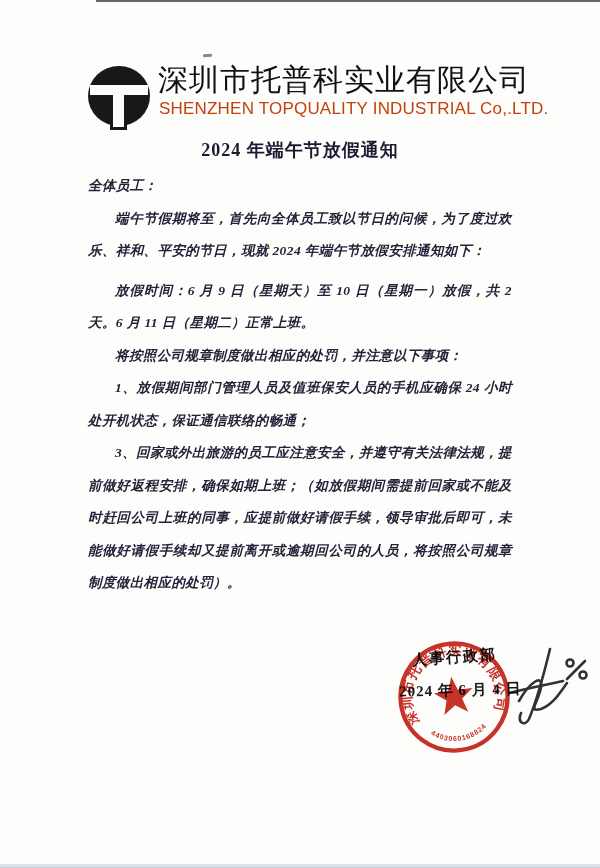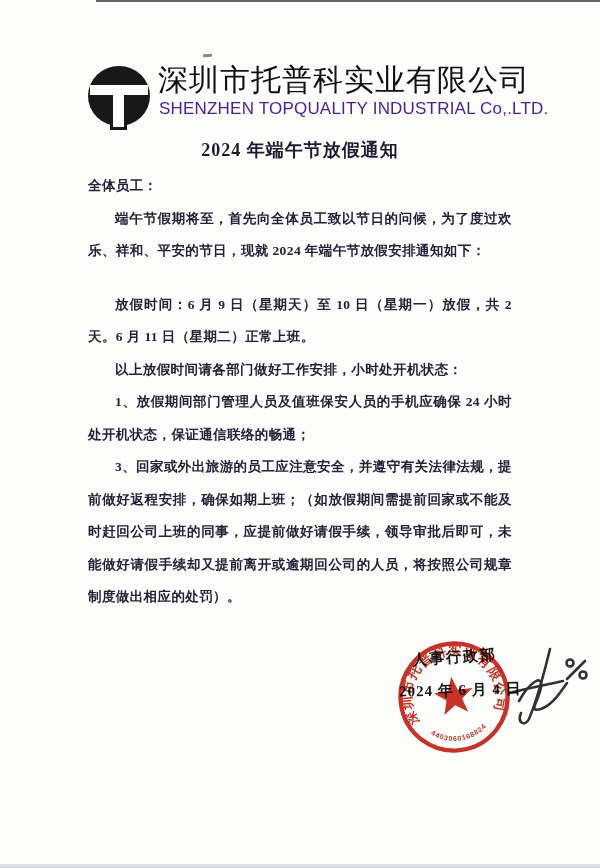--- a/index.html
+++ b/index.html
@@ -22,36 +22,36 @@
   .logo-circle { position:absolute; left:2px; top:0; width:62px; height:60px; border-radius:50%; background:#181818; }
   .logo-bar { position:absolute; left:4px; top:19px; width:58px; height:10px; background:#fdfdfc; }
   .logo-stem { position:absolute; left:27px; top:27px; width:11px; height:28px; background:#fdfdfc; }
   .logo-tab { position:absolute; left:24px; top:52px; width:17px; height:12px; background:#fdfdfc; border:3px solid #181818; border-top:none; }
   .company-cn {
     margin-left:72px; font-size:30px; line-height:36px; letter-spacing:1px;
     color:#101016; font-weight:500; white-space:nowrap;
   }
   .company-en {
     margin-left:73px; font-family:"Liberation Sans", sans-serif;
-    font-size:17px; line-height:22px; letter-spacing:.2px; color:#4c1d95; white-space:nowrap;text-align:center;
+    font-size:17px; line-height:22px; letter-spacing:.2px; color:#c2410c; white-space:nowrap;text-align:center;
   }
   .doc-title {
     position:absolute; top:138px; left:0; width:100%;
     text-align:center; font-size:18px; font-weight:700; color:#1a1a30; letter-spacing:1px;
   }
 
   
   .body-text {
     position:absolute; top:170px; left:88px; width:424px;
     font-size:13.5px; line-height:32.5px; text-align:justify;
     color:#222238; font-weight:600; letter-spacing:.4px;
   }
-  .body-text p { margin:0; text-indent:2em; }
+  .body-text p { margin:0; text-indent:2em;font-style:italic; }
   .body-text p.salutation { text-indent:0; }
-  .body-text p.schedule { margin-top:21px; }
+  .body-text p.schedule { margin-top:7px; }
   .body-text p.closing { margin-top:4px; }
 
   
   .dept {
     position:absolute; left:412px; top:648px; font-size:15px; font-weight:700;
     letter-spacing:2px; color:#16161c; transform:rotate(-4deg); white-space:nowrap;
   }
   .sign-date {
     position:absolute; left:399px; top:681px; font-size:15px; font-weight:700;
     letter-spacing:1px; color:#16161c; transform:rotate(-1.5deg); white-space:nowrap;
@@ -83,21 +83,21 @@
     <div class="company-cn">深圳市托普科实业有限公司</div>
     <div class="company-en">SHENZHEN TOPQUALITY INDUSTRIAL Co,.LTD.</div>
   </div>
 
   <div class="doc-title">2024 年端午节放假通知</div>
 
   <div class="body-text">
     <p class="salutation">全体员工：</p>
     <p>端午节假期将至，首先向全体员工致以节日的问候，为了度过欢乐、祥和、平安的节日，现就 2024 年端午节放假安排通知如下：</p>
     <p class="schedule">放假时间：6 月 9 日（星期天）至 10 日（星期一）放假，共 2 天。6 月 11 日（星期二）正常上班。</p>
-    <p>以上放假时间请各部门做好工作安排，小时处开机状态：</p>
+    <p>将按照公司规章制度做出相应的处罚，并注意以下事项：</p>
     <p>1、放假期间部门管理人员及值班保安人员的手机应确保 24 小时处开机状态，保证通信联络的畅通；</p>
     <p>3、回家或外出旅游的员工应注意安全，并遵守有关法律法规，提前做好返程安排，确保如期上班；（如放假期间需提前回家或不能及时赶回公司上班的同事，应提前做好请假手续，领导审批后即可，未能做好请假手续却又提前离开或逾期回公司的人员，将按照公司规章制度做出相应的处罚）。</p>
   </div>
 
   <div class="dept">人事行政部</div>
   <div class="sign-date">2024 年 6 月 4 日</div>
 
   <svg class="seal" viewBox="0 0 150 150">
     <circle cx="75" cy="75" r="68" fill="none" stroke-width="5.5" stroke="#c5281c"></circle>
     <path d="M75,49 L81.2,66.5 L99.7,67 L85,78.2 L90.3,96 L75,85.5 L59.7,96 L65,78.2 L50.3,67 L68.8,66.5 Z" fill="#c5281c"></path>

